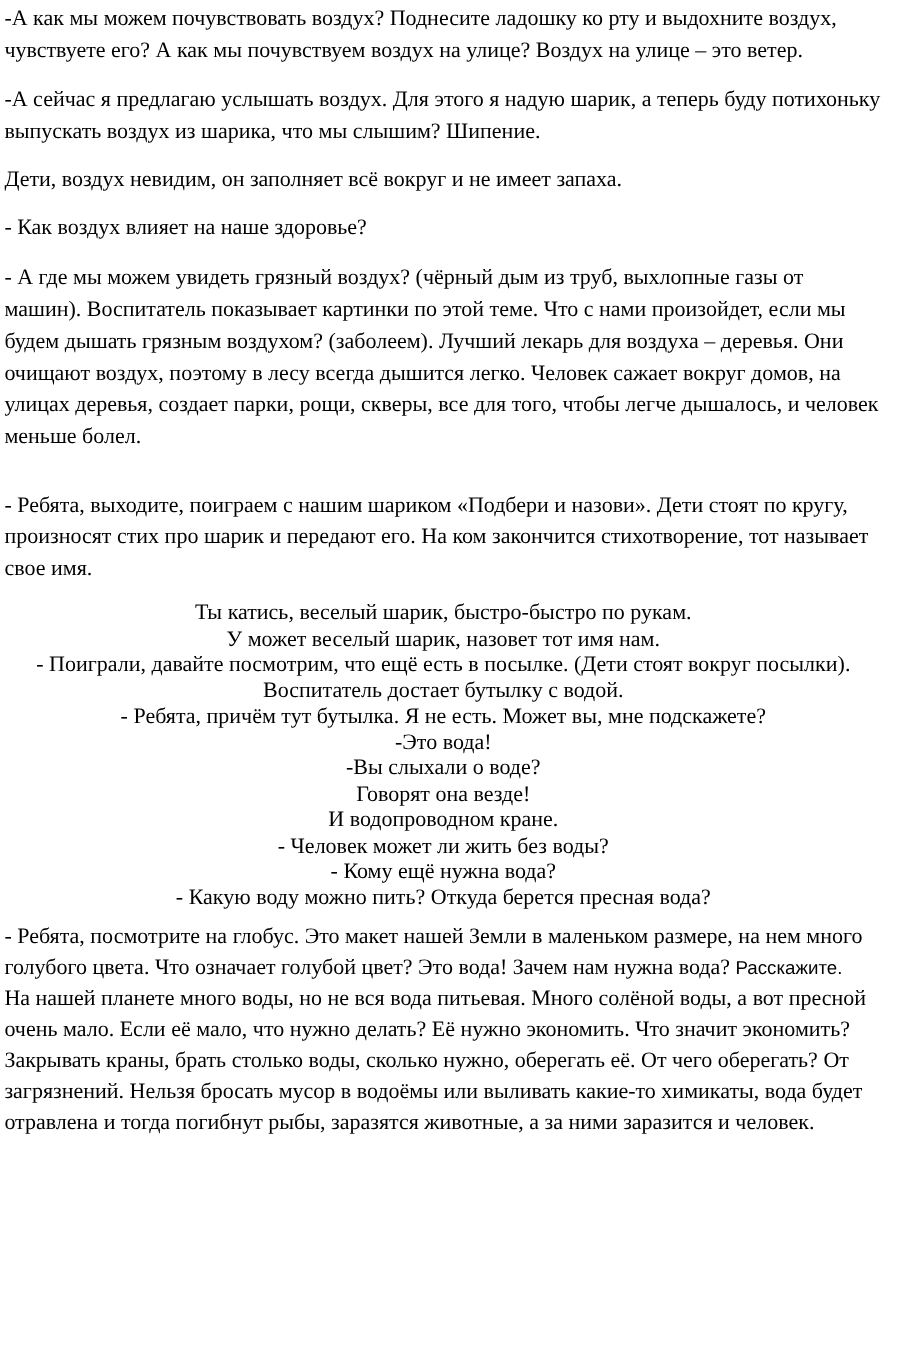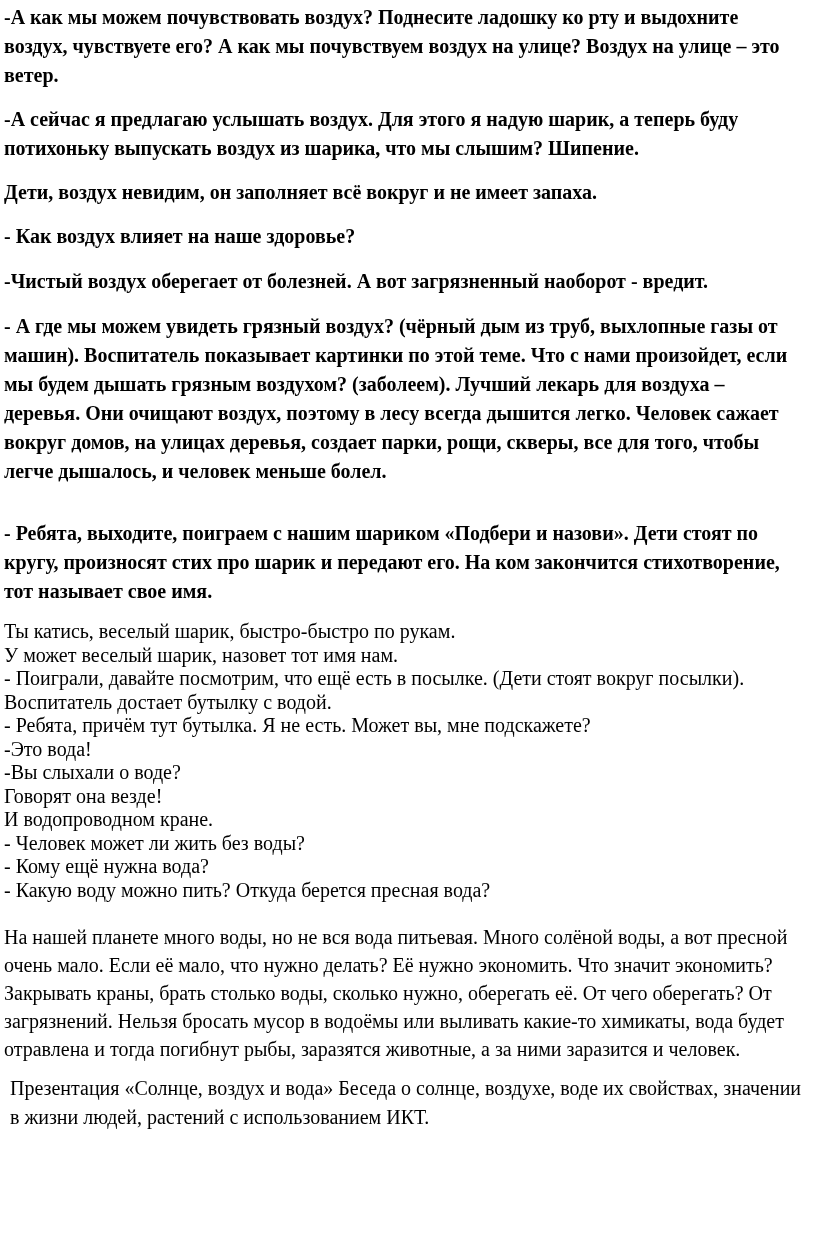--- a/index.html
+++ b/index.html
@@ -16,58 +16,57 @@
     font-size: 20px;
     font-weight: 400;
   }
   .page {
     box-sizing: border-box;
     width: 816px;
     height: 1233px;
     padding: 3px 14px 0 4px;
   }
   p { margin: 0; }
-  .para   { line-height: 29px; margin-bottom: 15px; font-weight: bold; }
+  .para   { line-height: 29px; margin-bottom: 15px; }
   .mb16   { margin-bottom: 16px; }
   .mb33   { margin-bottom: 33px; }
   .mb14   { margin-bottom: 14px; }
-  .tight-block { margin-bottom: 21px; }
+  .tight-block { margin-bottom: 9px; text-align: center; }
   .tight  { line-height: 23.5px; }
   .flow   { line-height: 28px; }
   .sans-inline {
     font-family: "Liberation Sans", "DejaVu Sans", sans-serif;
     font-size: 17px;
   }
   .final  { line-height: 29px; margin-top: 11px; padding-left: 6px; }
 </style>
 </head>
 <body>
 
 <div class="page">
 
   <p class="para">-А как мы можем почувствовать воздух? Поднесите ладошку ко рту и выдохните воздух, чувствуете его? А как мы почувствуем воздух на улице? Воздух на улице – это ветер.</p>
   <p class="para">-А сейчас я предлагаю услышать воздух. Для этого я надую шарик, а теперь буду потихоньку выпускать воздух из шарика, что мы слышим? Шипение.</p>
   <p class="para">Дети, воздух невидим, он заполняет всё вокруг и не имеет запаха.</p>
   <p class="para mb16">- Как воздух влияет на наше здоровье?</p>
-  <p class="para mb16">-Чистый воздух оберегает от болезней. А вот загрязненный наоборот - вредит.</p>
   <p class="para mb33">- А где мы можем увидеть грязный воздух? (чёрный дым из труб, выхлопные газы от машин). Воспитатель показывает картинки по этой теме. Что с нами произойдет, если мы будем дышать грязным воздухом? (заболеем). Лучший лекарь для воздуха – деревья. Они очищают воздух, поэтому в лесу всегда дышится легко. Человек сажает вокруг домов, на улицах деревья, создает парки, рощи, скверы, все для того, чтобы легче дышалось, и человек меньше болел.</p>
   <p class="para mb14">- Ребята, выходите, поиграем с нашим шариком «Подбери и назови». Дети стоят по кругу, произносят стих про шарик и передают его. На ком закончится стихотворение, тот называет свое имя.</p>
 
   <div class="tight-block">
     <p class="tight">Ты катись, веселый шарик, быстро-быстро по рукам.</p>
     <p class="tight">У может веселый шарик, назовет тот имя нам.</p>
     <p class="tight">- Поиграли, давайте посмотрим, что ещё есть в посылке. (Дети стоят вокруг посылки). Воспитатель достает бутылку с водой.</p>
     <p class="tight">- Ребята, причём тут бутылка. Я не есть. Может вы, мне подскажете?</p>
     <p class="tight">-Это вода!</p>
     <p class="tight">-Вы слыхали о воде?</p>
     <p class="tight">Говорят она везде!</p>
     <p class="tight">И водопроводном кране.</p>
     <p class="tight">- Человек может ли жить без воды?</p>
     <p class="tight">- Кому ещё нужна вода?</p>
     <p class="tight">- Какую воду можно пить? Откуда берется пресная вода?</p>
   </div>
 
+  <p class="flow"><span>- Ребята, посмотрите на глобус. Это макет нашей Земли в маленьком размере, на нем много голубого цвета. Что означает голубой цвет? Это вода! Зачем нам нужна вода? </span><span class="sans-inline">Расскажите.</span></p>
 
   <p class="flow">На нашей планете много воды, но не вся вода питьевая. Много солёной воды, а вот пресной очень мало. Если её мало, что нужно делать? Её нужно экономить. Что значит экономить? Закрывать краны, брать столько воды, сколько нужно, оберегать её. От чего оберегать? От загрязнений. Нельзя бросать мусор в водоёмы или выливать какие-то химикаты, вода будет отравлена и тогда погибнут рыбы, заразятся животные, а за ними заразится и человек.</p>
 
-  <p class="final">Презентация «Солнце, воздух и вода» Беседа о солнце, воздухе, воде их свойствах, значении в жизни людей, растений с использованием ИКТ.</p>
 
 </div>
 
 </body></html>

